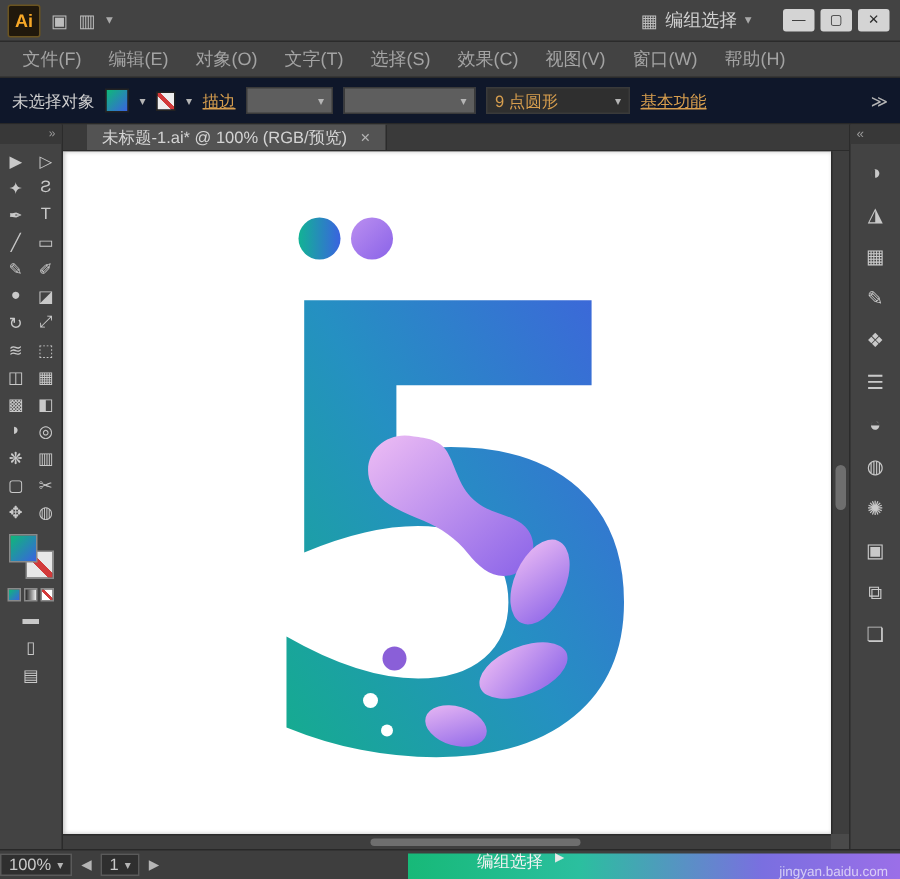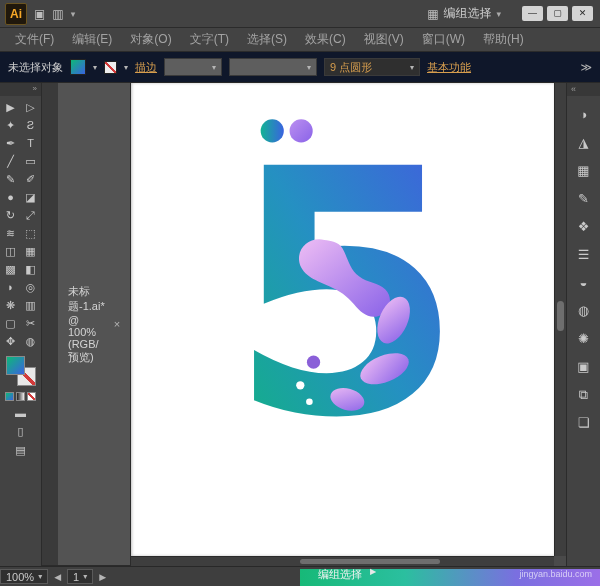--- a/index.html
+++ b/index.html
@@ -46,21 +46,21 @@
   .fs-fill { position:absolute; top:0; left:0; width:19px; height:19px; border:1px solid #8a8a8a; background:linear-gradient(135deg,#0eb878,#3a63e0); z-index:2; }
   .fs-stroke { position:absolute; bottom:0; right:0; width:19px; height:19px; border:1px solid #8a8a8a; background:linear-gradient(45deg,#e8e8e8 42%,#d23a3a 42%,#d23a3a 58%,#e8e8e8 58%); }
   .mini-row { display:flex; gap:2px; margin-top:6px; }
   .mini { width:9px; height:9px; border:1px solid #8a8a8a; }
   .mini.color { background:linear-gradient(135deg,#0eb878,#3a63e0); }
   .mini.grad { background:linear-gradient(90deg,#222,#eee); }
   .mini.none { background:linear-gradient(45deg,#fff 42%,#d23a3a 42%,#d23a3a 58%,#fff 58%); }
   .tool-extra { margin-top:6px; color:#c9c9c9; font-size:11px; }
 
   
-  .centercol { flex:1 1 auto; display:flex; flex-direction:row; min-width:0; background:#3c3c3c; }
+  .centercol { flex:1 1 auto; display:flex; flex-direction:column; min-width:0; background:#3c3c3c; }
   .tabbar { flex:0 0 18px; background:#3a3a3a; border-bottom:1px solid #2b2b2b; display:flex; align-items:stretch; padding-left:16px; }
   .doc-tab { background:#535353; color:#d4d4d4; font-size:11px; display:flex; align-items:center; gap:9px; padding:0 10px; border-right:1px solid #2b2b2b; }
   .tab-close { color:#b5b5b5; }
   .canvas { flex:1 1 auto; position:relative; background:#4a4a4a; min-height:0; }
   .artboard { position:absolute; left:0; top:0; right:12px; bottom:10px; background:#ffffff; overflow:hidden; box-shadow:inset 1px 0 3px rgba(0,0,0,.25); }
   .artboard svg { position:absolute; inset:0; }
   .vscroll { position:absolute; right:0; top:0; bottom:10px; width:12px; background:#3e3e3e; border-left:1px solid #2b2b2b; }
   .vthumb { position:absolute; left:2px; right:2px; top:46%; height:30px; background:#6e6e6e; border-radius:4px; }
   .hscroll { position:absolute; left:0; right:12px; bottom:0; height:10px; background:#3e3e3e; border-top:1px solid #2b2b2b; }
   .hthumb { position:absolute; left:40%; width:140px; top:2px; bottom:2px; background:#6e6e6e; border-radius:4px; }
@@ -70,23 +70,23 @@
   .rightcol-head { width:100%; height:13px; background:#383838; color:#9a9a9a; font-size:9px; padding-left:4px; line-height:12px; }
   .panel-icons { display:flex; flex-direction:column; gap:9px; margin-top:9px; }
   .panel-icon { width:24px; height:19px; display:flex; align-items:center; justify-content:center; color:#c9c9c9; font-size:13px; }
 
   
   .statusbar { flex:0 0 20px; background:#3e3e3e; border-top:1px solid #282828; display:flex; align-items:center; gap:6px; position:relative; font-size:11px; color:#c9c9c9; }
   .zoom-box { display:flex; align-items:center; gap:4px; background:#2f2f2f; border:1px solid #5a5a5a; height:15px; padding:0 5px; }
   .nav-arrow { font-size:9px; color:#b5b5b5; }
   .sel-status { position:absolute; left:318px; top:0; bottom:0; display:flex; gap:8px; z-index:2; color:#f2f2f2; }
   .sel-status .chev { color:#e8e8e8; }
-  .watermark { position:absolute; right:0; top:2px; bottom:0; width:300px; z-index:1;
+  .watermark { position:absolute; right:0; top:2px; bottom:0; width:328px; z-index:1;
     background:linear-gradient(90deg,#17b978,#2bbf9f 35%,#7a6fe0 72%,#9b6fe8);
-    display:flex; align-items:flex-start; justify-content:flex-end; padding-right:8px;
+    display:flex; align-items:flex-end; justify-content:flex-end; padding-right:8px;
     color:rgba(255,255,255,.65); font-size:9px; }
 </style>
 </head>
 <body>
 
 <div class="app">
 
   <div class="titlebar">
     <div class="logo">Ai</div>
     <span class="tb-icon">▣</span>

